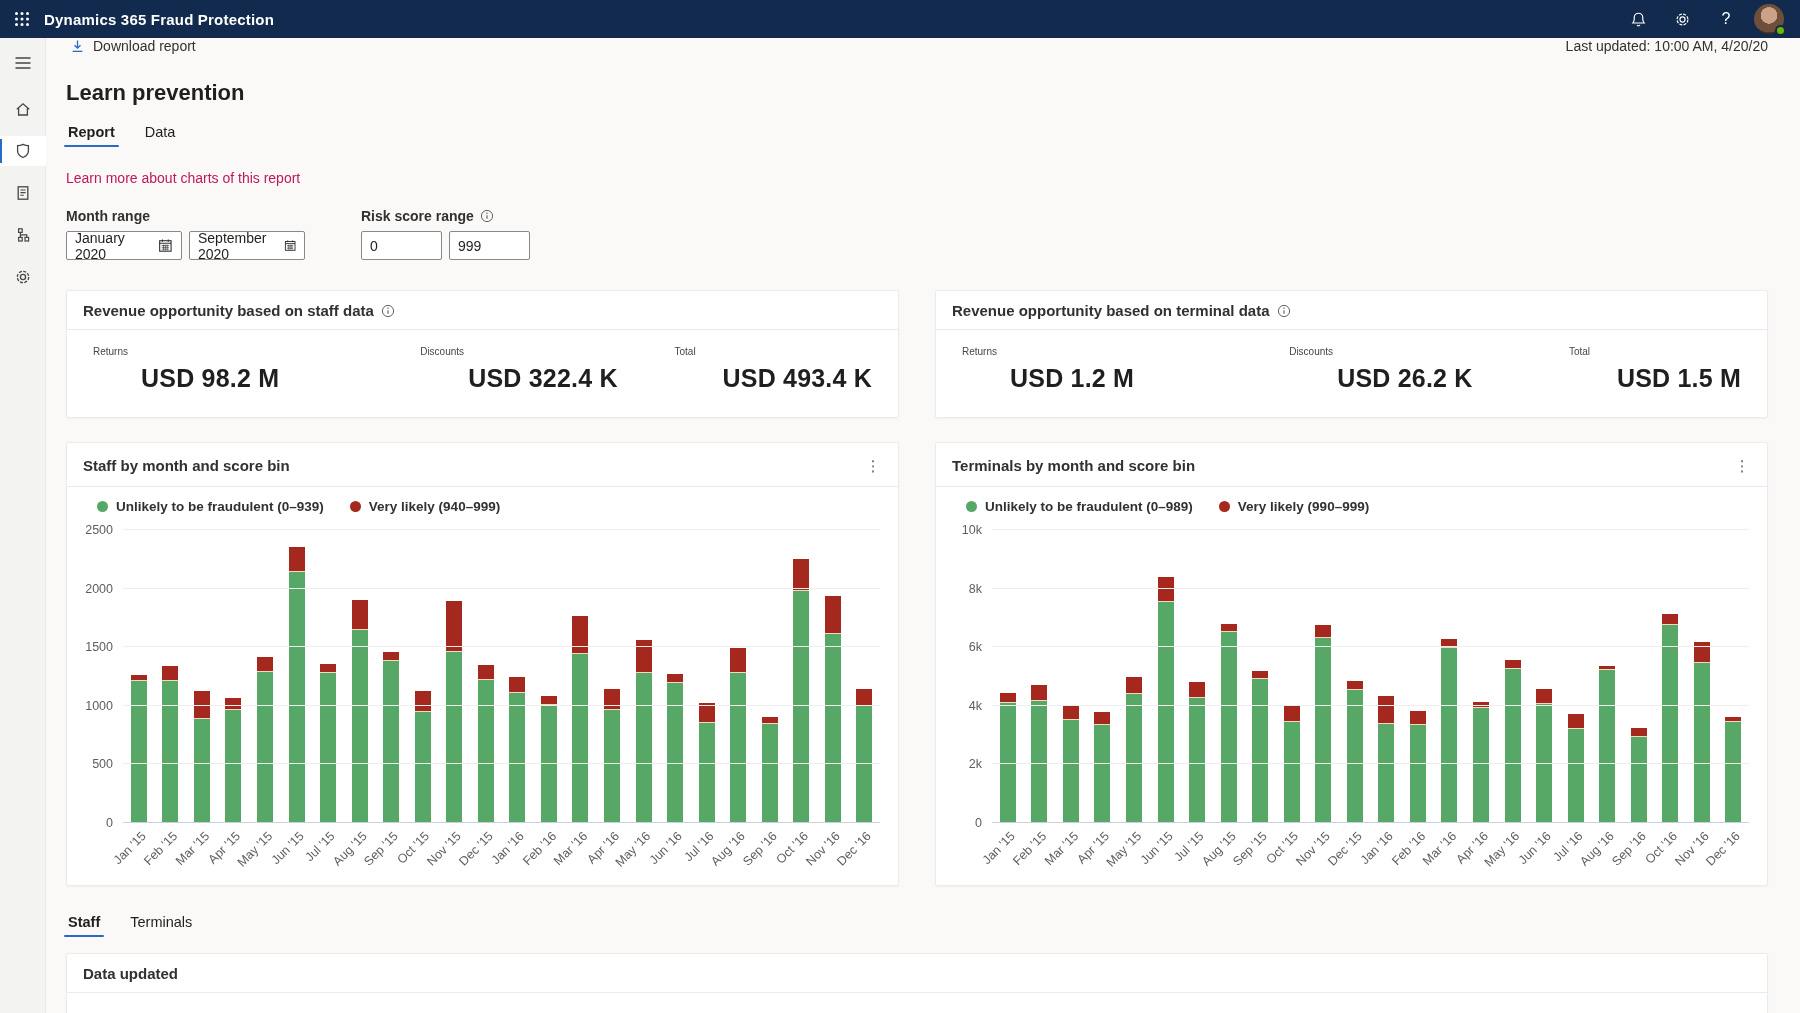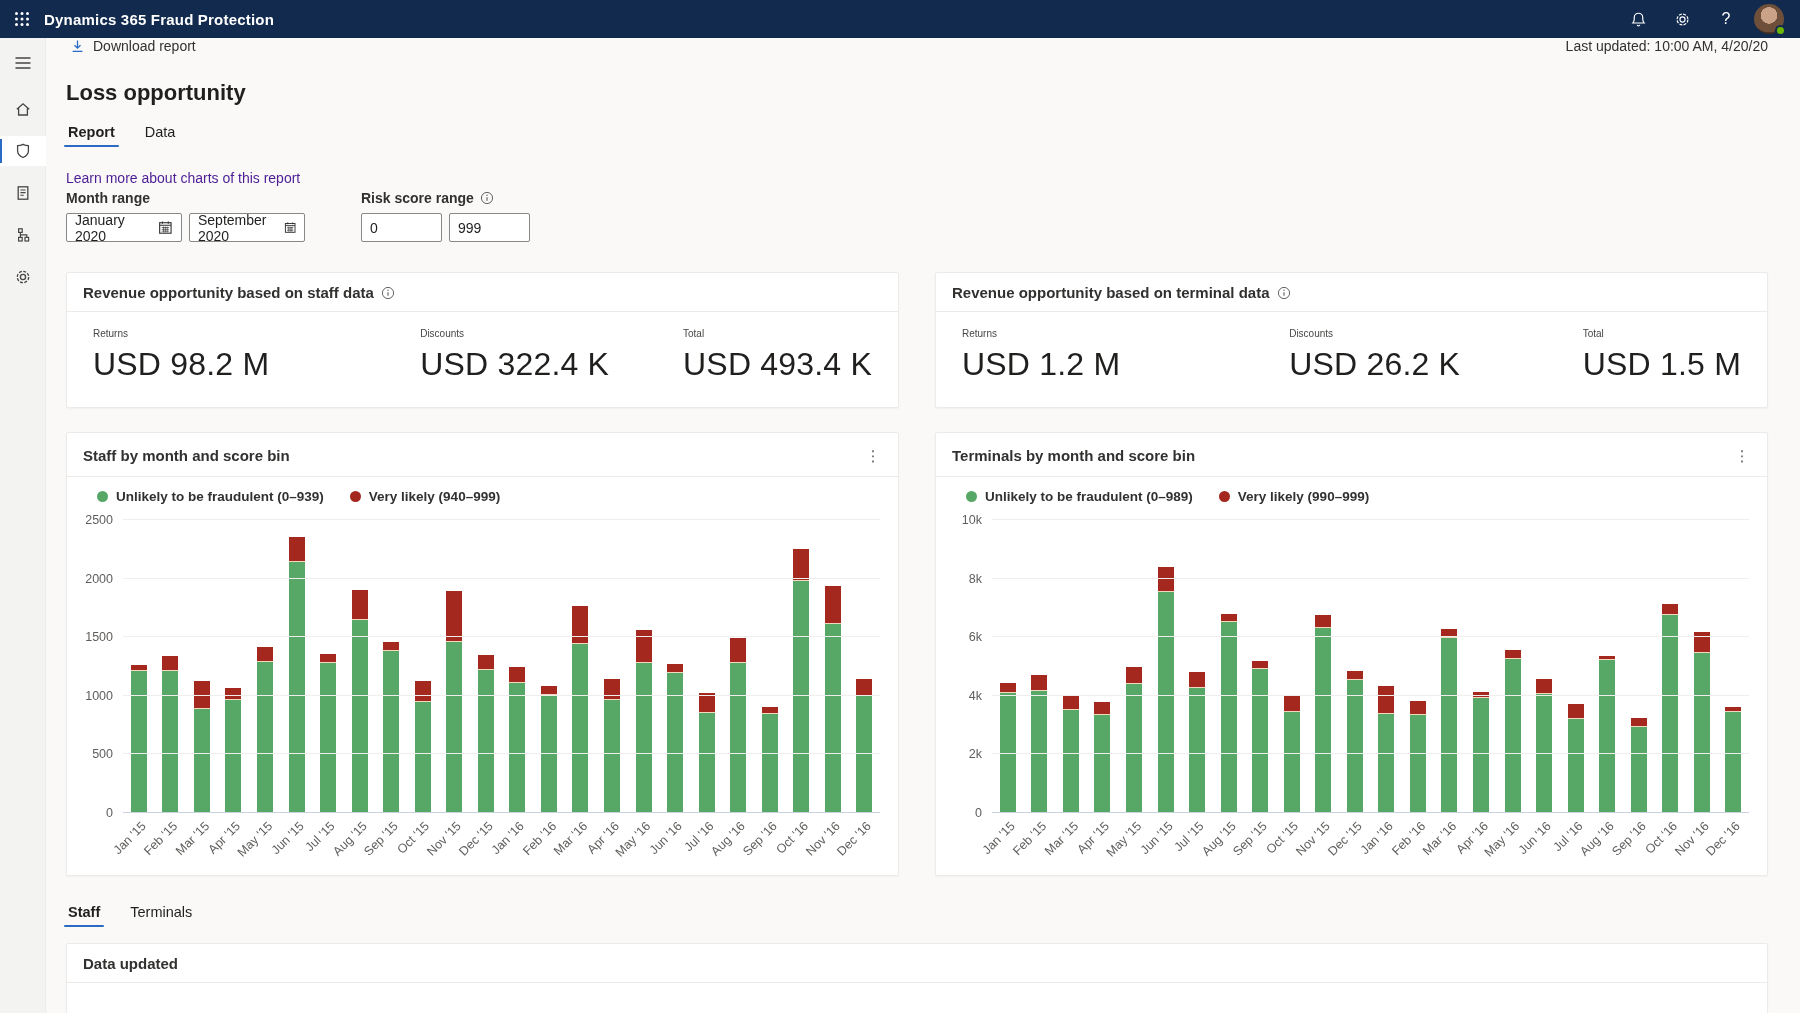--- a/index.html
+++ b/index.html
@@ -32,40 +32,40 @@
   .download-btn { display:flex; align-items:center; gap:8px; font-size:14px; color:#323130; cursor:pointer; }
   .last-updated { font-size:14px; color:#323130; }
 
   
   .content { padding:26px 32px 0 20px; }
   .page-title { font-size:22px; font-weight:600; color:#201f1e; margin-bottom:16px; }
   .pivot { display:flex; gap:26px; margin-bottom:22px; }
   .pivot-tab { font-size:14.5px; color:#201f1e; padding:2px 2px 7px; cursor:pointer; position:relative; }
   .pivot-tab.active { font-weight:600; }
   .pivot-tab.active::after { content:""; position:absolute; left:-2px; right:-2px; bottom:0; height:2.5px; background:#2b6bc4; border-radius:2px; }
-  .learn-link { font-size:14px; color:#4c1d95; text-decoration:none; display:inline-block; margin-bottom:4px; cursor:pointer; }
+  .learn-link { font-size:14px; color:#be185d; text-decoration:none; display:inline-block; margin-bottom:22px; cursor:pointer; }
 
   .filters { display:flex; gap:56px; margin-bottom:30px; }
   .filter-label { font-size:14px; font-weight:600; color:#323130; margin-bottom:7px; display:flex; align-items:center; gap:6px; }
   .filter-inputs { display:flex; gap:7px;align-items:center; }
   .inputbox { background:#fff; border:1px solid #8a8886; border-radius:2px; height:29px; display:flex; align-items:center; justify-content:space-between; padding:0 8px; font-size:14px; color:#201f1e; cursor:text; }
   .inputbox.date { width:116px; }
   .inputbox.num { width:81px; }
 
   
   .card { background:#fff; border:1px solid #edebe9; border-radius:2px; box-shadow:0 1px 2px rgba(0,0,0,.04); }
   .grid2 { display:grid; grid-template-columns:1fr 1fr; gap:36px; }
   .card-header { display:flex; align-items:center; justify-content:space-between; padding:11px 14px 10px 16px; border-bottom:1px solid #edebe9; }
   .card-title { font-size:15px; font-weight:600; color:#323130; display:flex; align-items:center; gap:7px; }
   .kebab { width:22px; height:22px; display:flex; align-items:center; justify-content:center; cursor:pointer; color:#605e5c; font-size:15px; letter-spacing:0; line-height:1; }
 
   .revenue-row { margin-bottom:24px; }
   .metrics { display:grid; grid-template-columns:42% 1fr auto; padding:16px 26px 24px; }
   .metric-label { font-size:10px; color:#484644; margin-bottom:7px; }
-  .metric-value { font-size:32px; font-weight:400; color:#201f1e; letter-spacing:.2px; }
+  .metric-value { font-size:25px; font-weight:700; color:#201f1e; letter-spacing:.2px;margin-left:48px; }
 
   
   .charts-row { margin-bottom:26px; }
   .legend { display:flex; gap:26px; padding:12px 16px 2px 30px; }
   .legend-item { display:flex; align-items:center; gap:8px; }
   .legend-dot { width:11px; height:11px; border-radius:50%; flex:none; }
   .legend-label { font-size:13.5px; font-weight:600; color:#323130; }
   .plot-wrap { display:flex; padding:14px 18px 4px 10px; }
   .y-axis { width:46px; position:relative; height:293px; flex:none; }
   .ytick { position:absolute; right:10px; transform:translateY(50%); font-size:12.5px; color:#605e5c; }
@@ -179,21 +179,21 @@
         <svg class="icon" width="15" height="15" viewBox="0 0 16 16">
           <path d="M8 1.5v8M4.8 6.6 8 9.8l3.2-3.2" fill="none" stroke="#2b6bc4" stroke-width="1.4"></path>
           <path d="M2.8 13.2h10.4" stroke="#2b6bc4" stroke-width="1.4"></path>
         </svg>
         <span>Download report</span>
       </div>
       <span class="last-updated">Last updated: 10:00 AM, 4/20/20</span>
     </div>
 
     <div class="content">
-      <h1 class="page-title">Loss opportunity</h1>
+      <h1 class="page-title">Learn prevention</h1>
 
       <div class="pivot">
         <div class="pivot-tab active">Report</div>
         <div class="pivot-tab">Data</div>
       </div>
 
       <a class="learn-link">Learn more about charts of this report</a>
 
       <div class="filters">
         <div>

